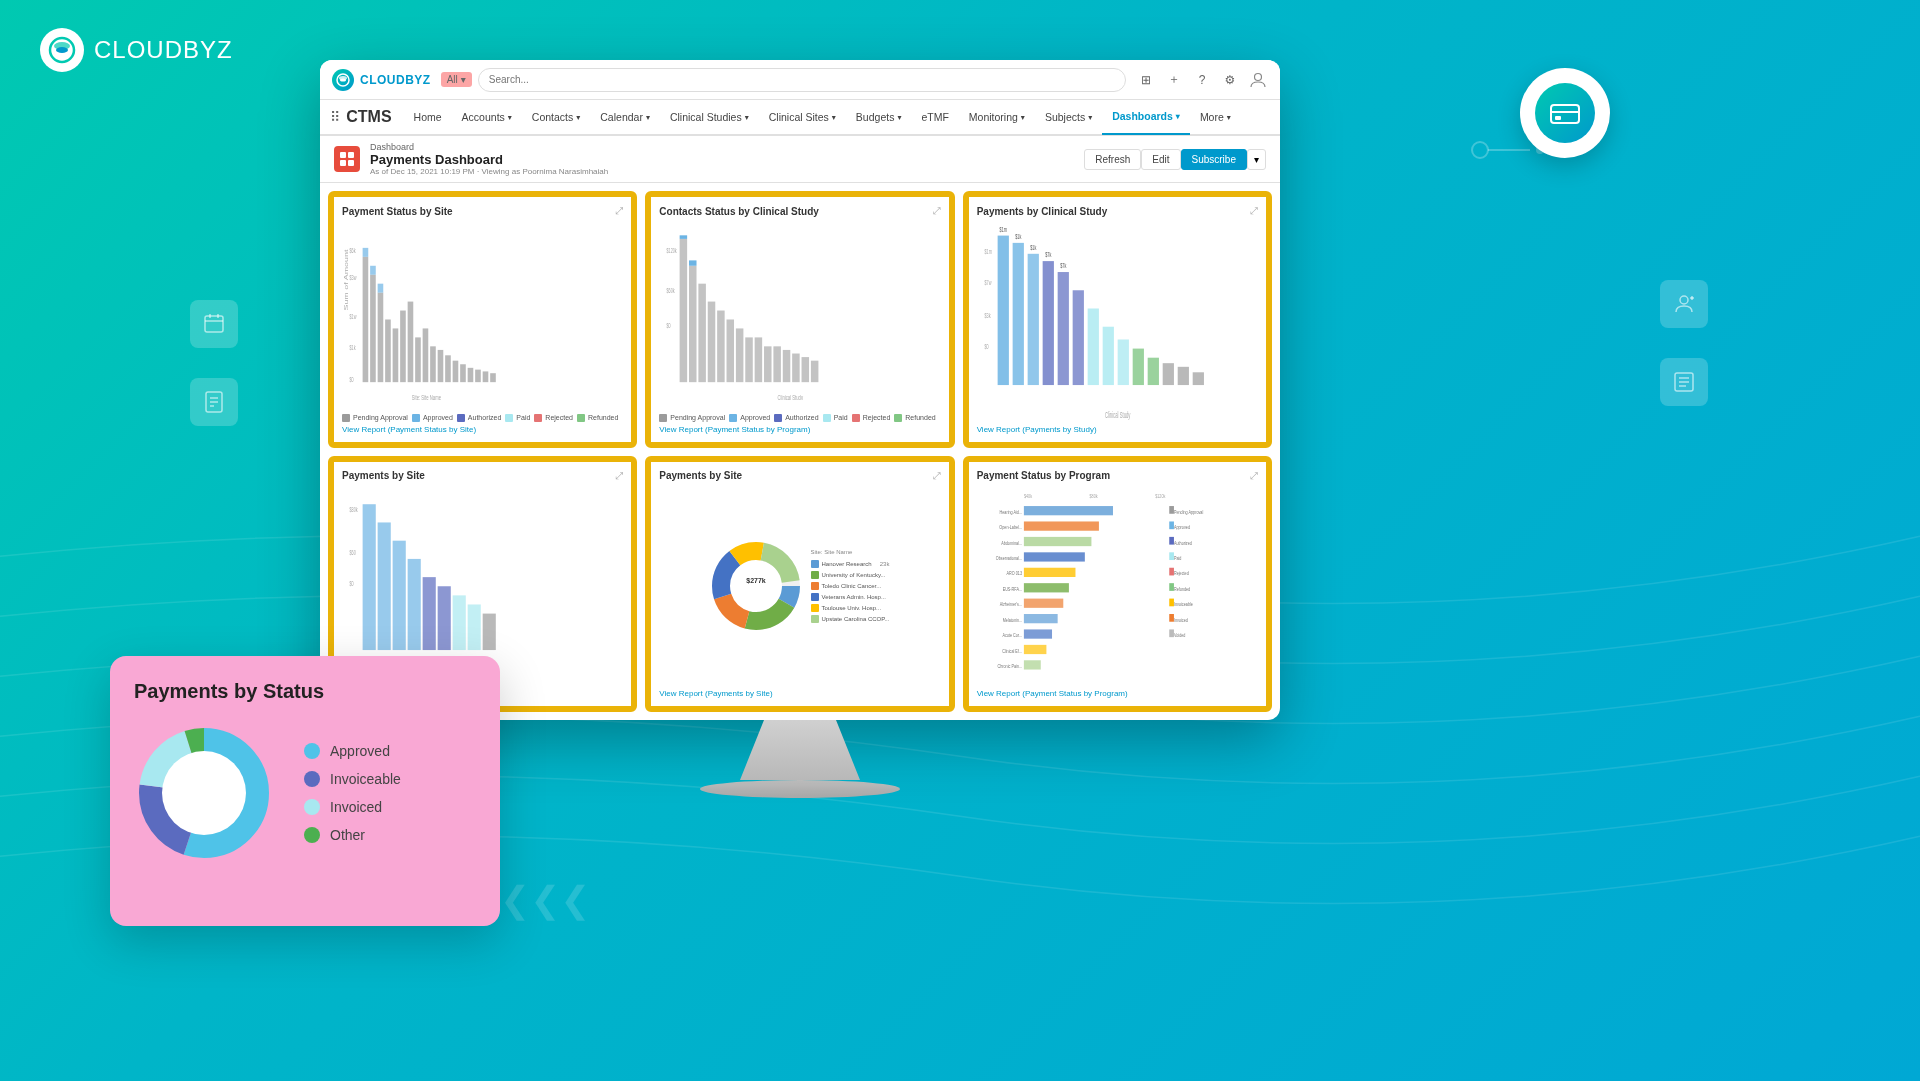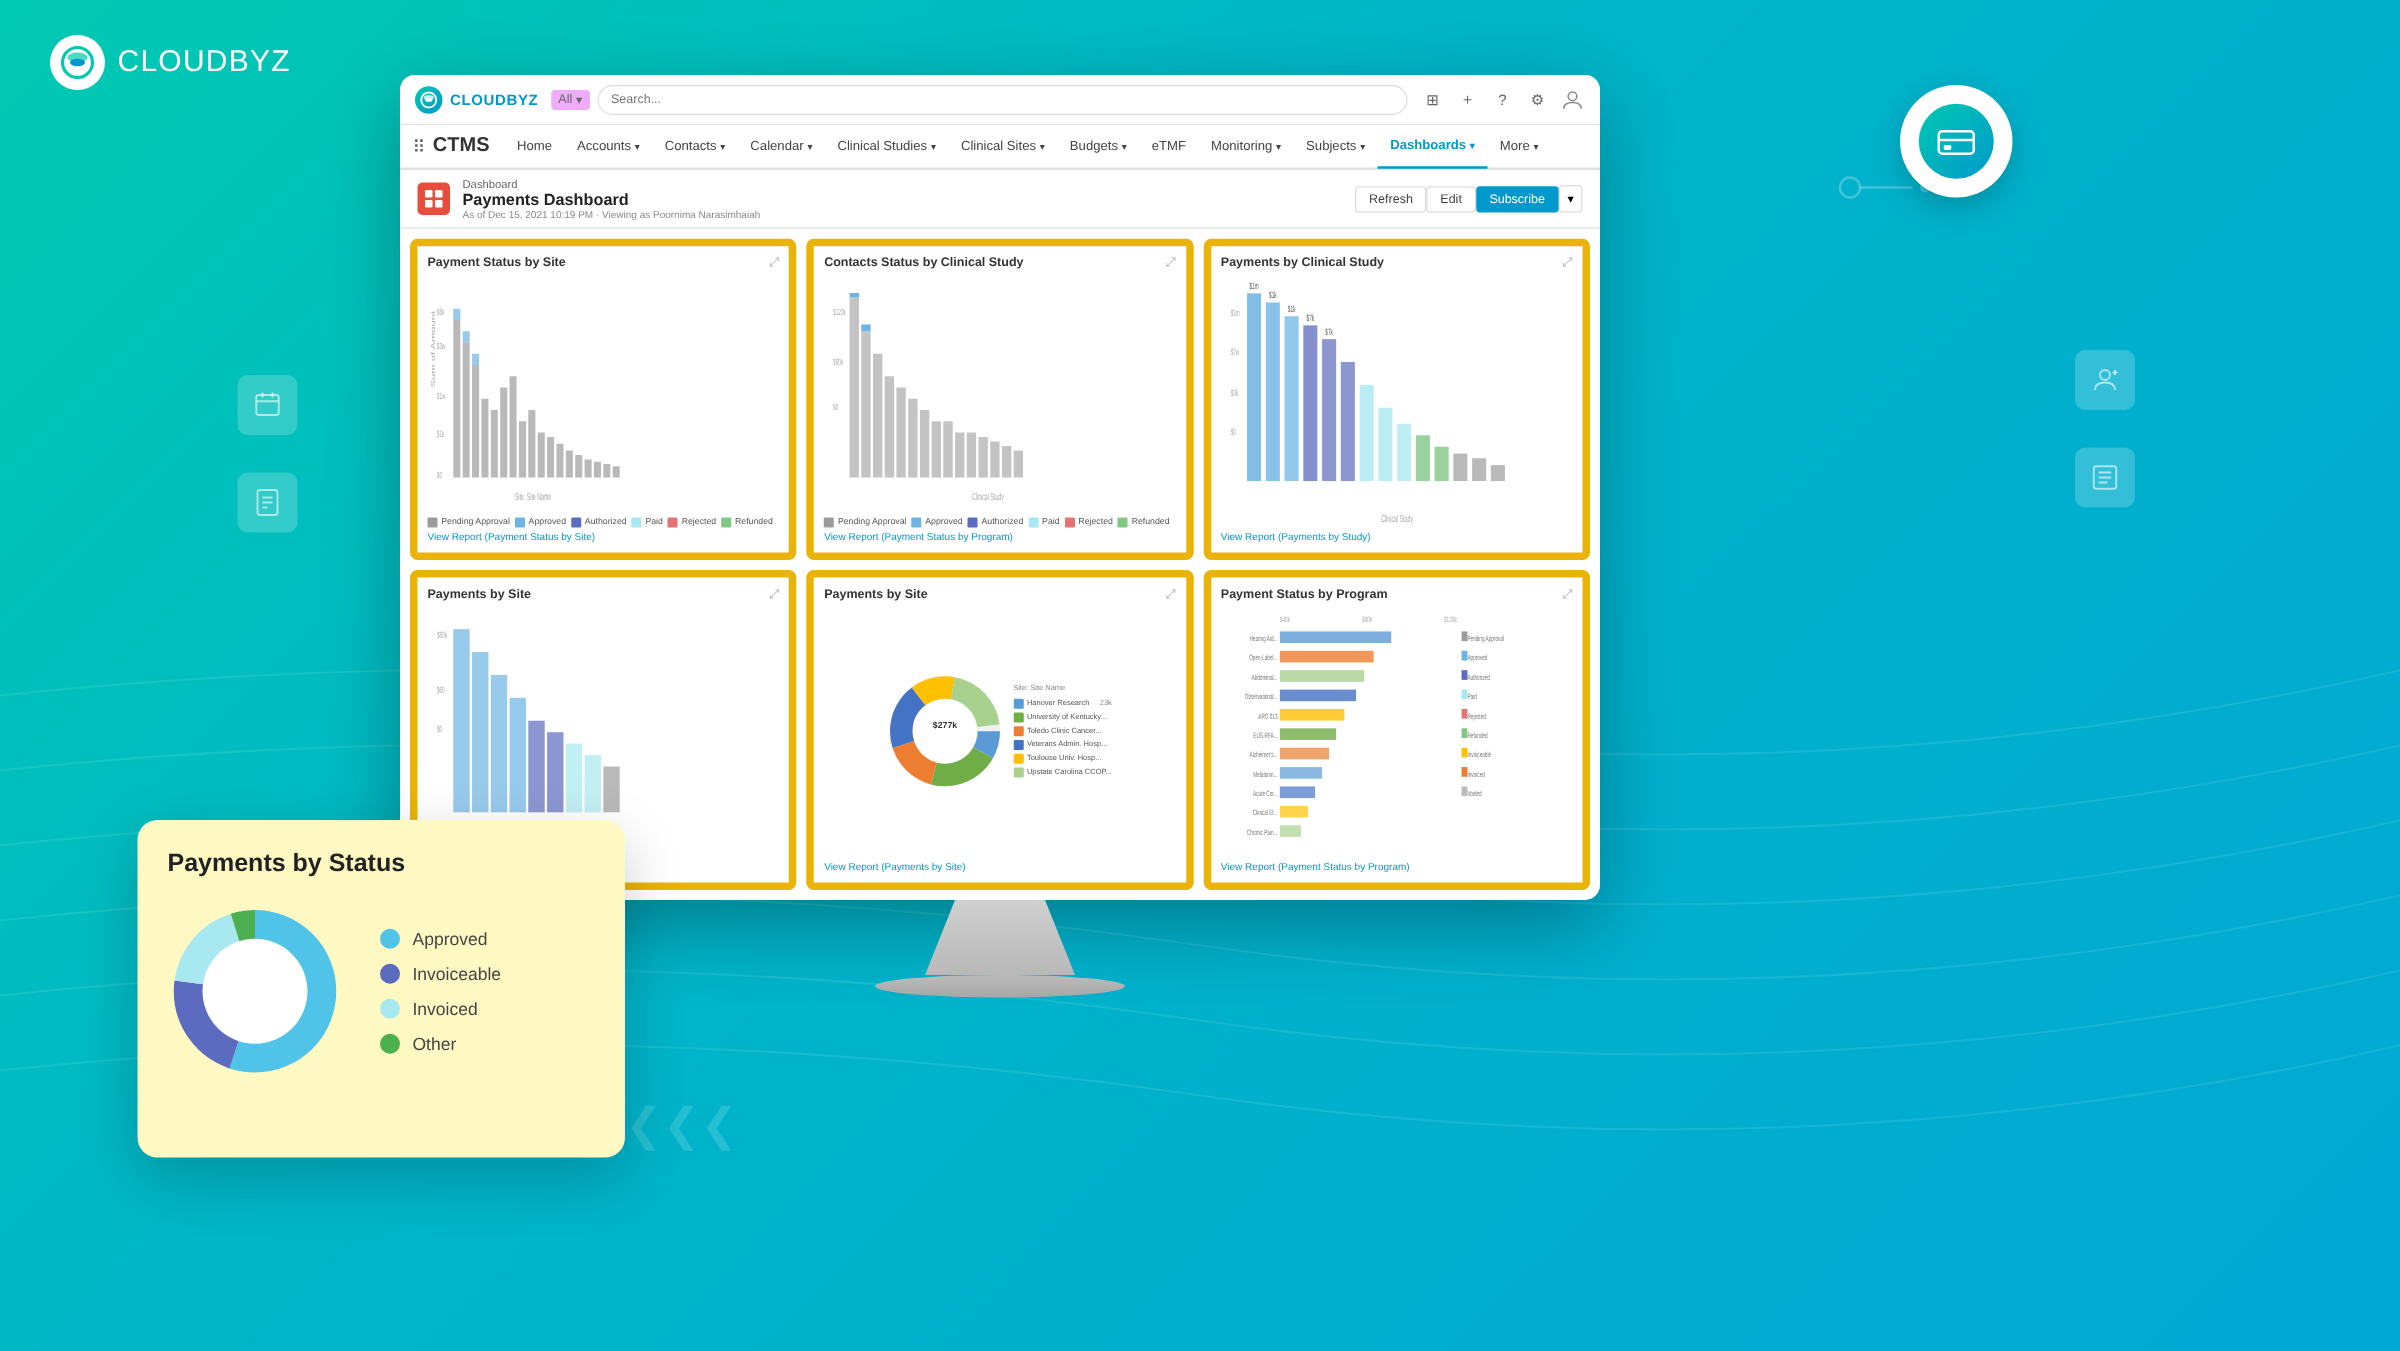--- a/index.html
+++ b/index.html
@@ -109,21 +109,21 @@
       justify-content: center;
     }
 
     
     .floating-card {
       position: absolute;
       bottom: 155px;
       left: 110px;
       width: 390px;
       height: 270px;
-      background: #fef9c3;
+      background: #f9a8d4;
       border-radius: 16px;
       box-shadow: 0 16px 48px rgba(0,0,0,0.2);
       z-index: 30;
       padding: 24px;
     }
     .floating-card-title {
       font-size: 20px;
       font-weight: 700;
       color: #222;
       margin-bottom: 20px;
@@ -199,21 +199,21 @@
     }
     .topbar-search-area {
       flex: 1;
       display: flex;
       align-items: center;
       gap: 6px;
     }
     .topbar-scope {
       font-size: 10px;
       color: #666;
-      background: #f0abfc;
+      background: #fca5a5;
       padding: 2px 6px;
       border-radius: 3px;
       display: flex;
       align-items: center;
       gap: 3px;
     }
     .topbar-search {
       flex: 1;
       height: 24px;
       border: 1px solid #ddd;

